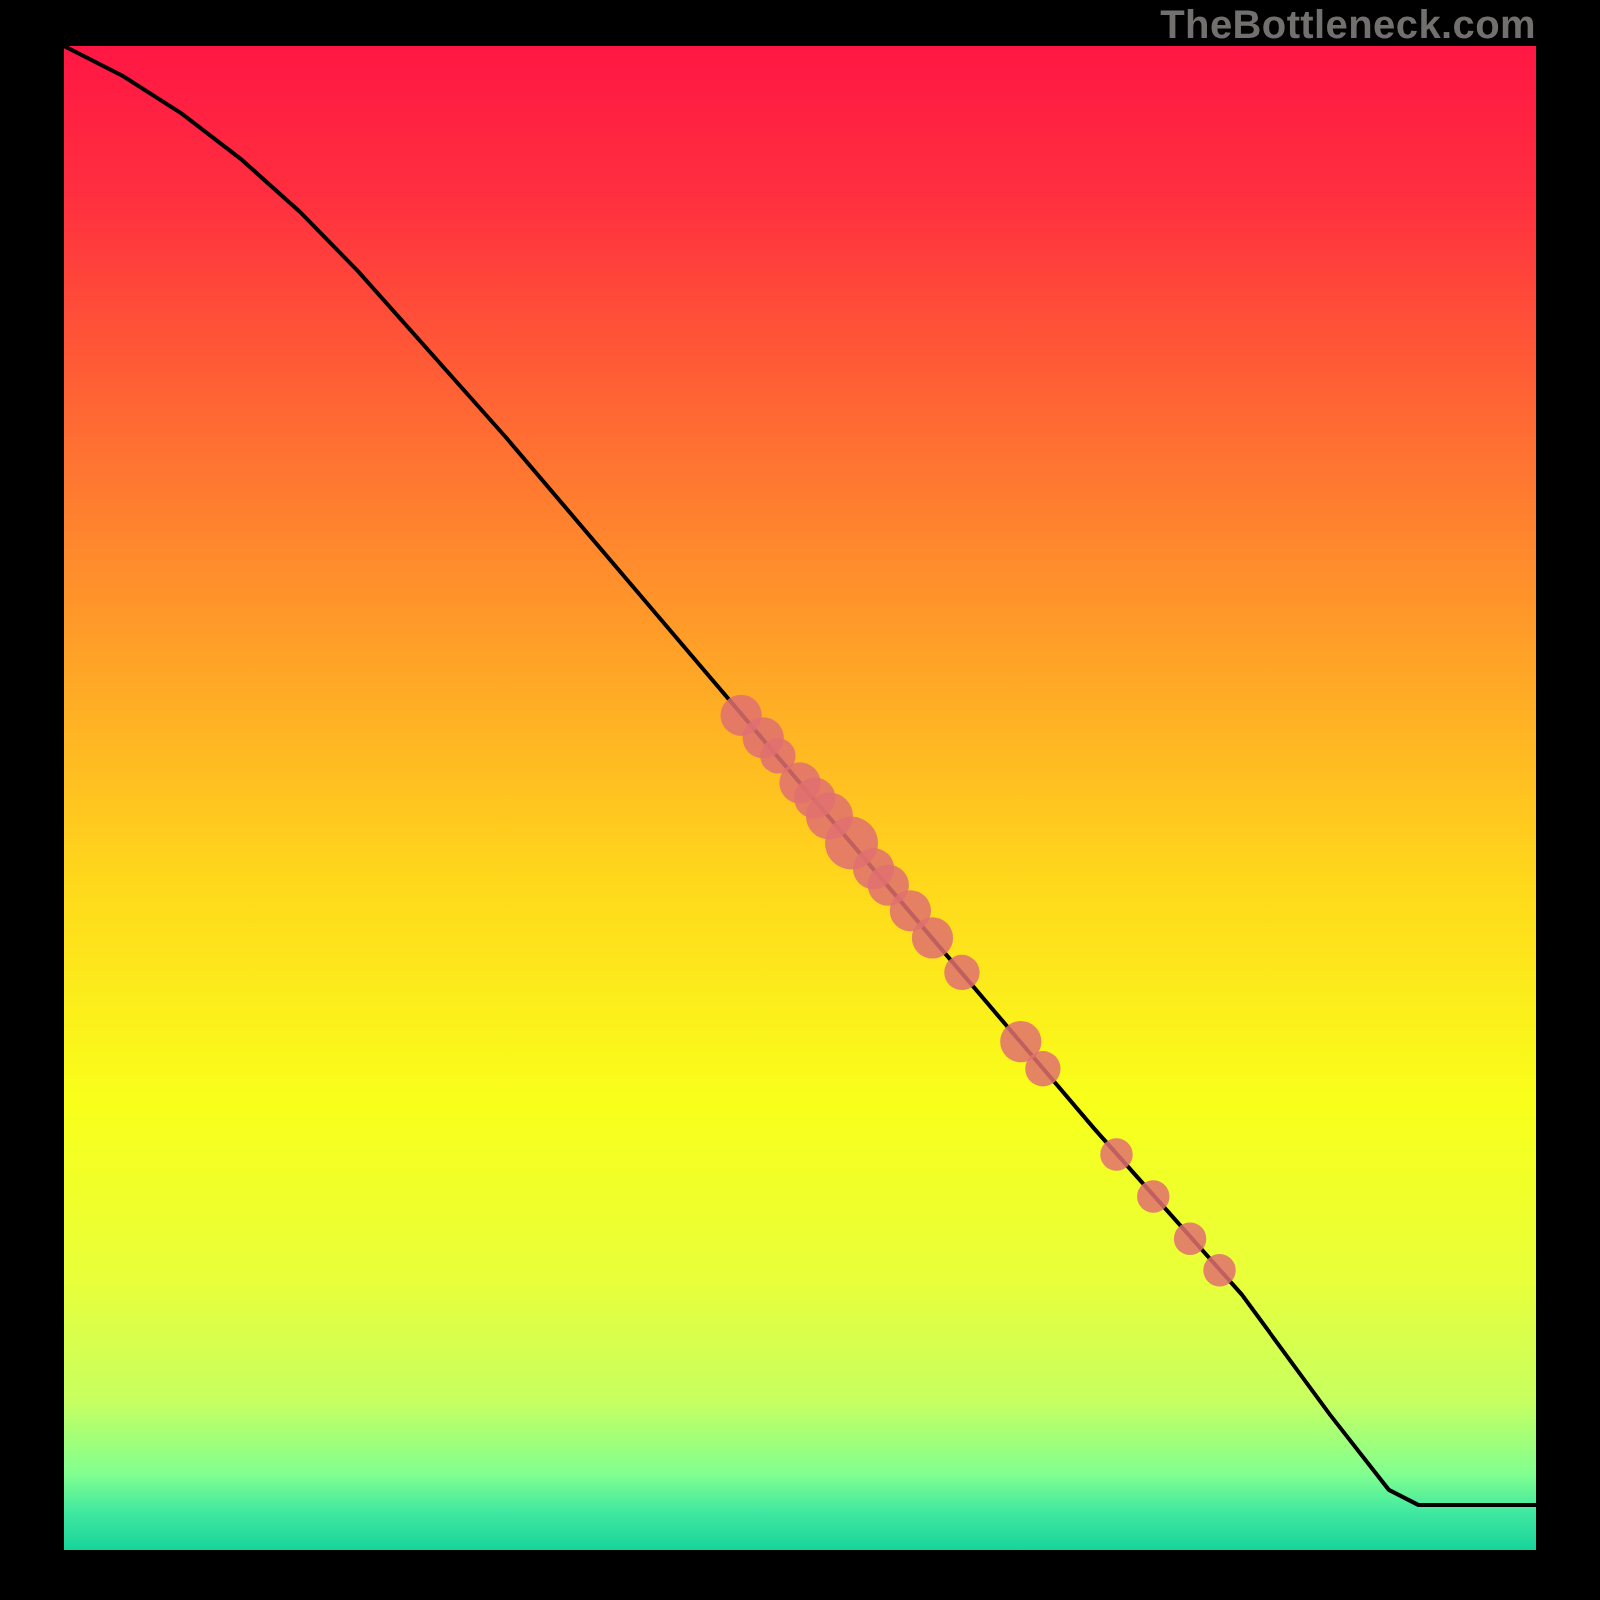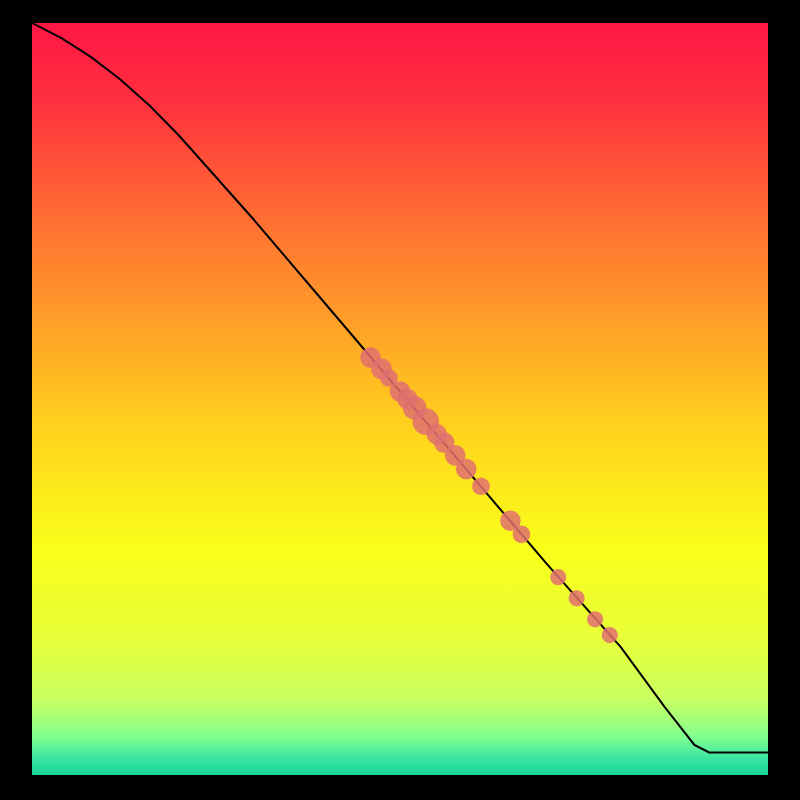--- a/index.html
+++ b/index.html
@@ -81,13 +81,14 @@
           <circle cx="448.96" cy="463.23" r="8.83" fill="#e07070" fill-opacity="0.85"></circle>
           <circle cx="478.40" cy="497.82" r="10.30" fill="#e07070" fill-opacity="0.85"></circle>
           <circle cx="489.44" cy="511.36" r="8.83" fill="#e07070" fill-opacity="0.85"></circle>
           <circle cx="526.24" cy="554.22" r="8.10" fill="#e07070" fill-opacity="0.85"></circle>
           <circle cx="544.64" cy="575.28" r="8.10" fill="#e07070" fill-opacity="0.85"></circle>
           <circle cx="563.04" cy="596.34" r="8.10" fill="#e07070" fill-opacity="0.85"></circle>
           <circle cx="577.76" cy="612.13" r="8.10" fill="#e07070" fill-opacity="0.85"></circle>
         </g>
     </svg>
   </div>
+  <div class="watermark">TheBottleneck.com</div>
 </div>
 
 </body></html>

